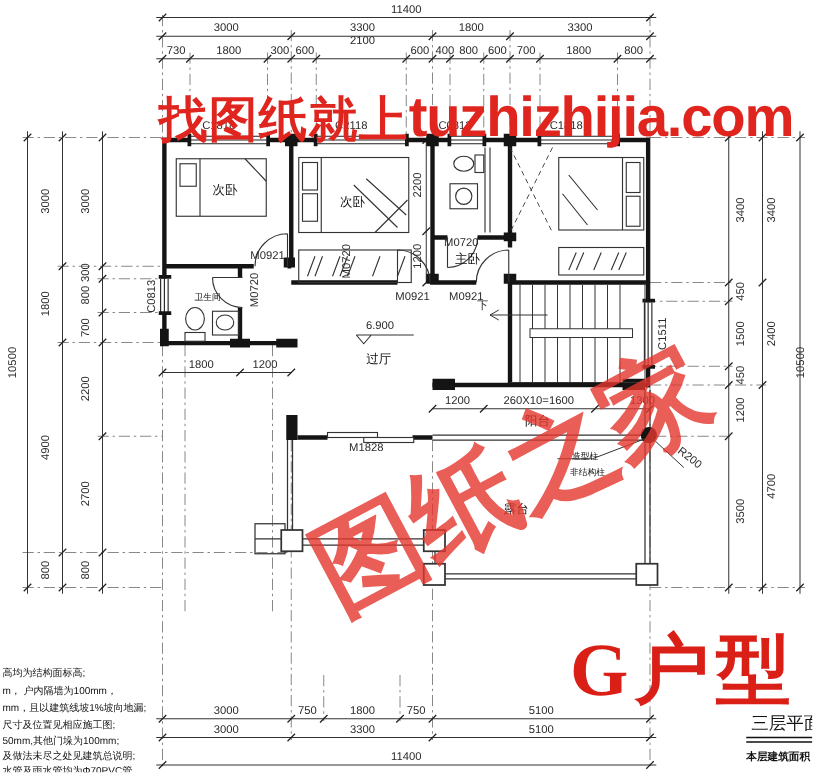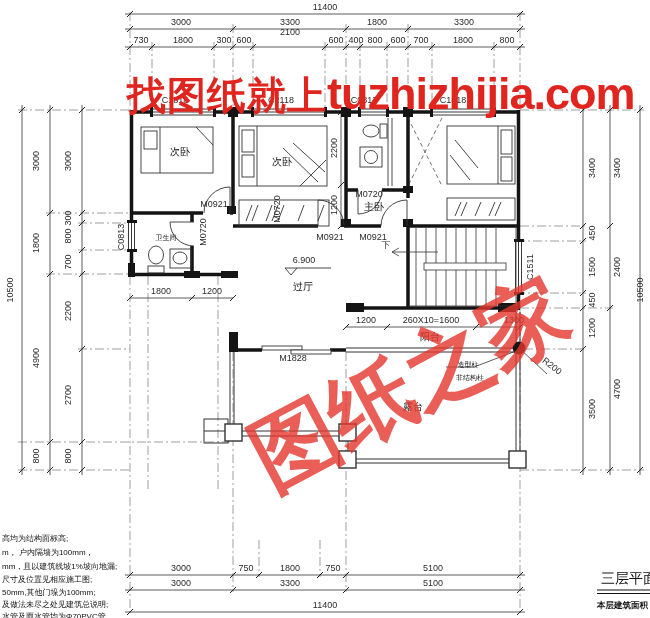--- a/index.html
+++ b/index.html
@@ -289,20 +289,21 @@
   <span class="d" style="left:304px;top:260px">6.900</span>
 
   <span class="room tiny" style="left:468px;top:365px">造型柱</span>
   <span class="room tiny" style="left:470px;top:378px">非结构柱</span>
   <span class="d" style="left:552px;top:366px;transform:translate(-50%,-50%) rotate(38deg)">R200</span>
 
   <div class="wm-top">
     <span class="cjk">找图纸就上</span><span class="lat">tuzhizhijia.com</span>
   </div>
   <div class="wm-stamp">图纸之家</div>
+  <div class="unit-label">G户型</div>
   <div class="sheet-title">三层平面图</div>
   <div class="area-note">本层建筑面积</div>
 
   <span class="note" style="top:533px">高均为结构面标高;</span>
   <span class="note" style="top:547px">m， 户内隔墙为100mm，</span>
   <span class="note" style="top:561px">mm，且以建筑线坡1%坡向地漏;</span>
   <span class="note" style="top:574px">尺寸及位置见相应施工图;</span>
   <span class="note" style="top:587px">50mm,其他门垛为100mm;</span>
   <span class="note" style="top:599px">及做法未尽之处见建筑总说明;</span>
   <span class="note" style="top:611px">水管及雨水管均为Φ70PVC管</span>

